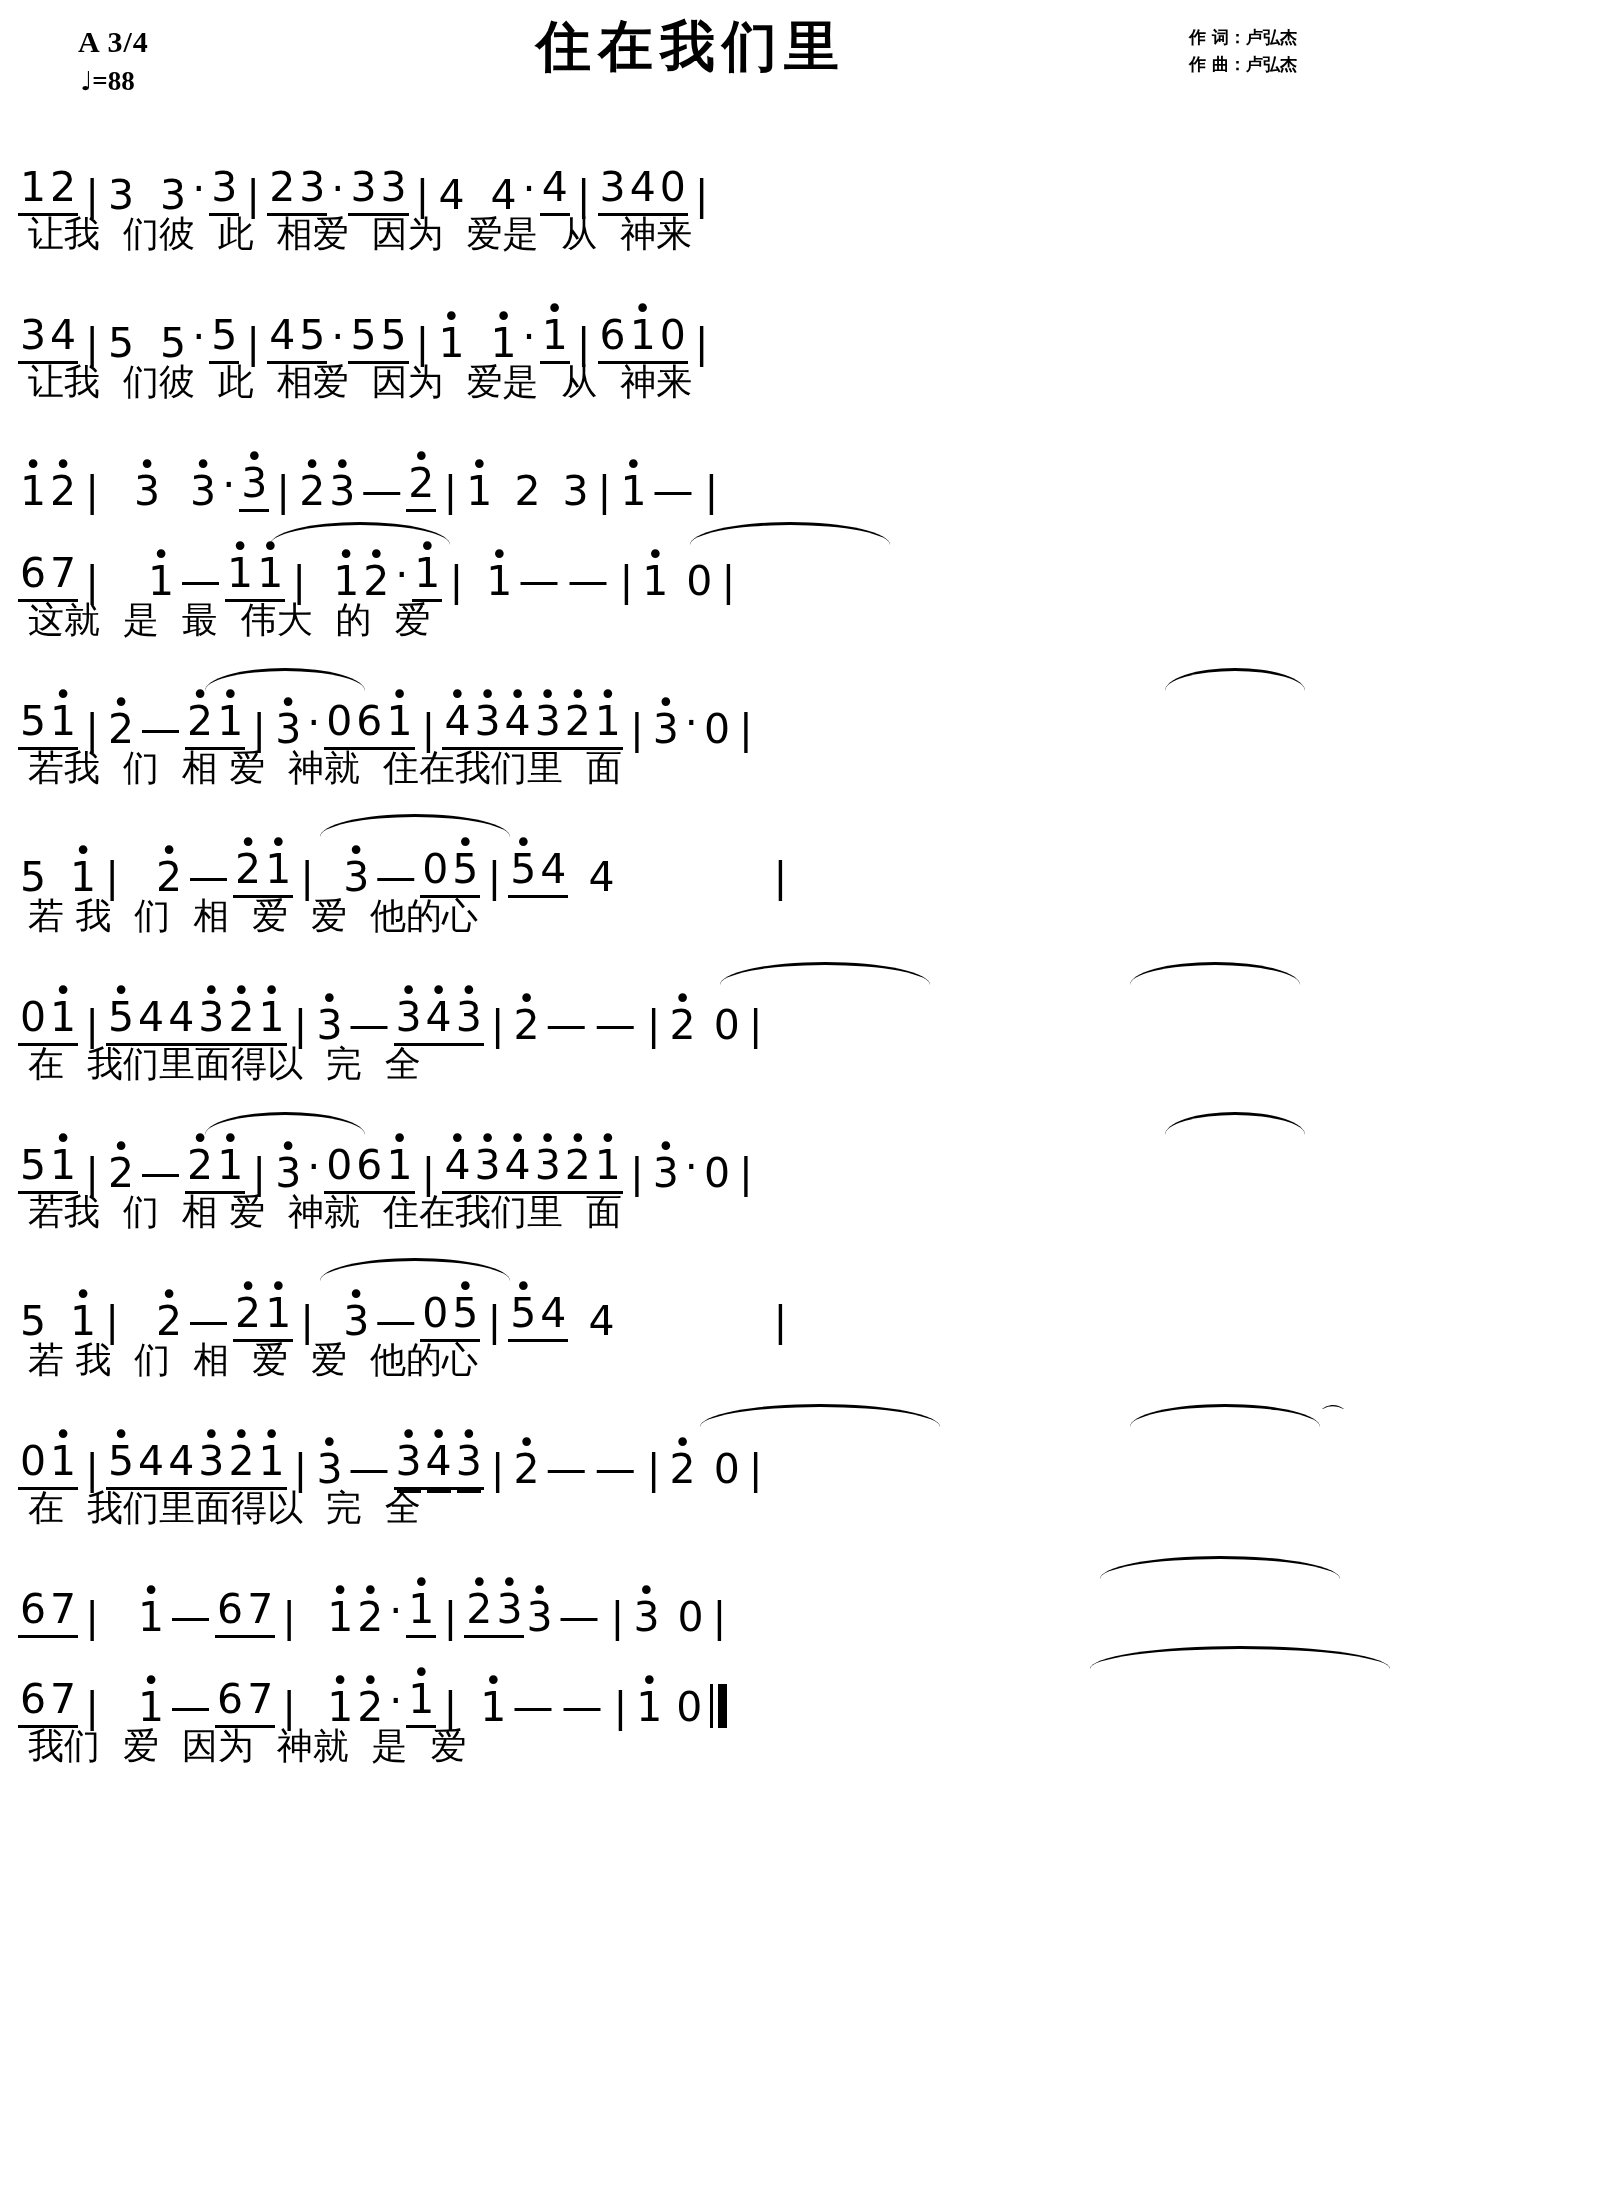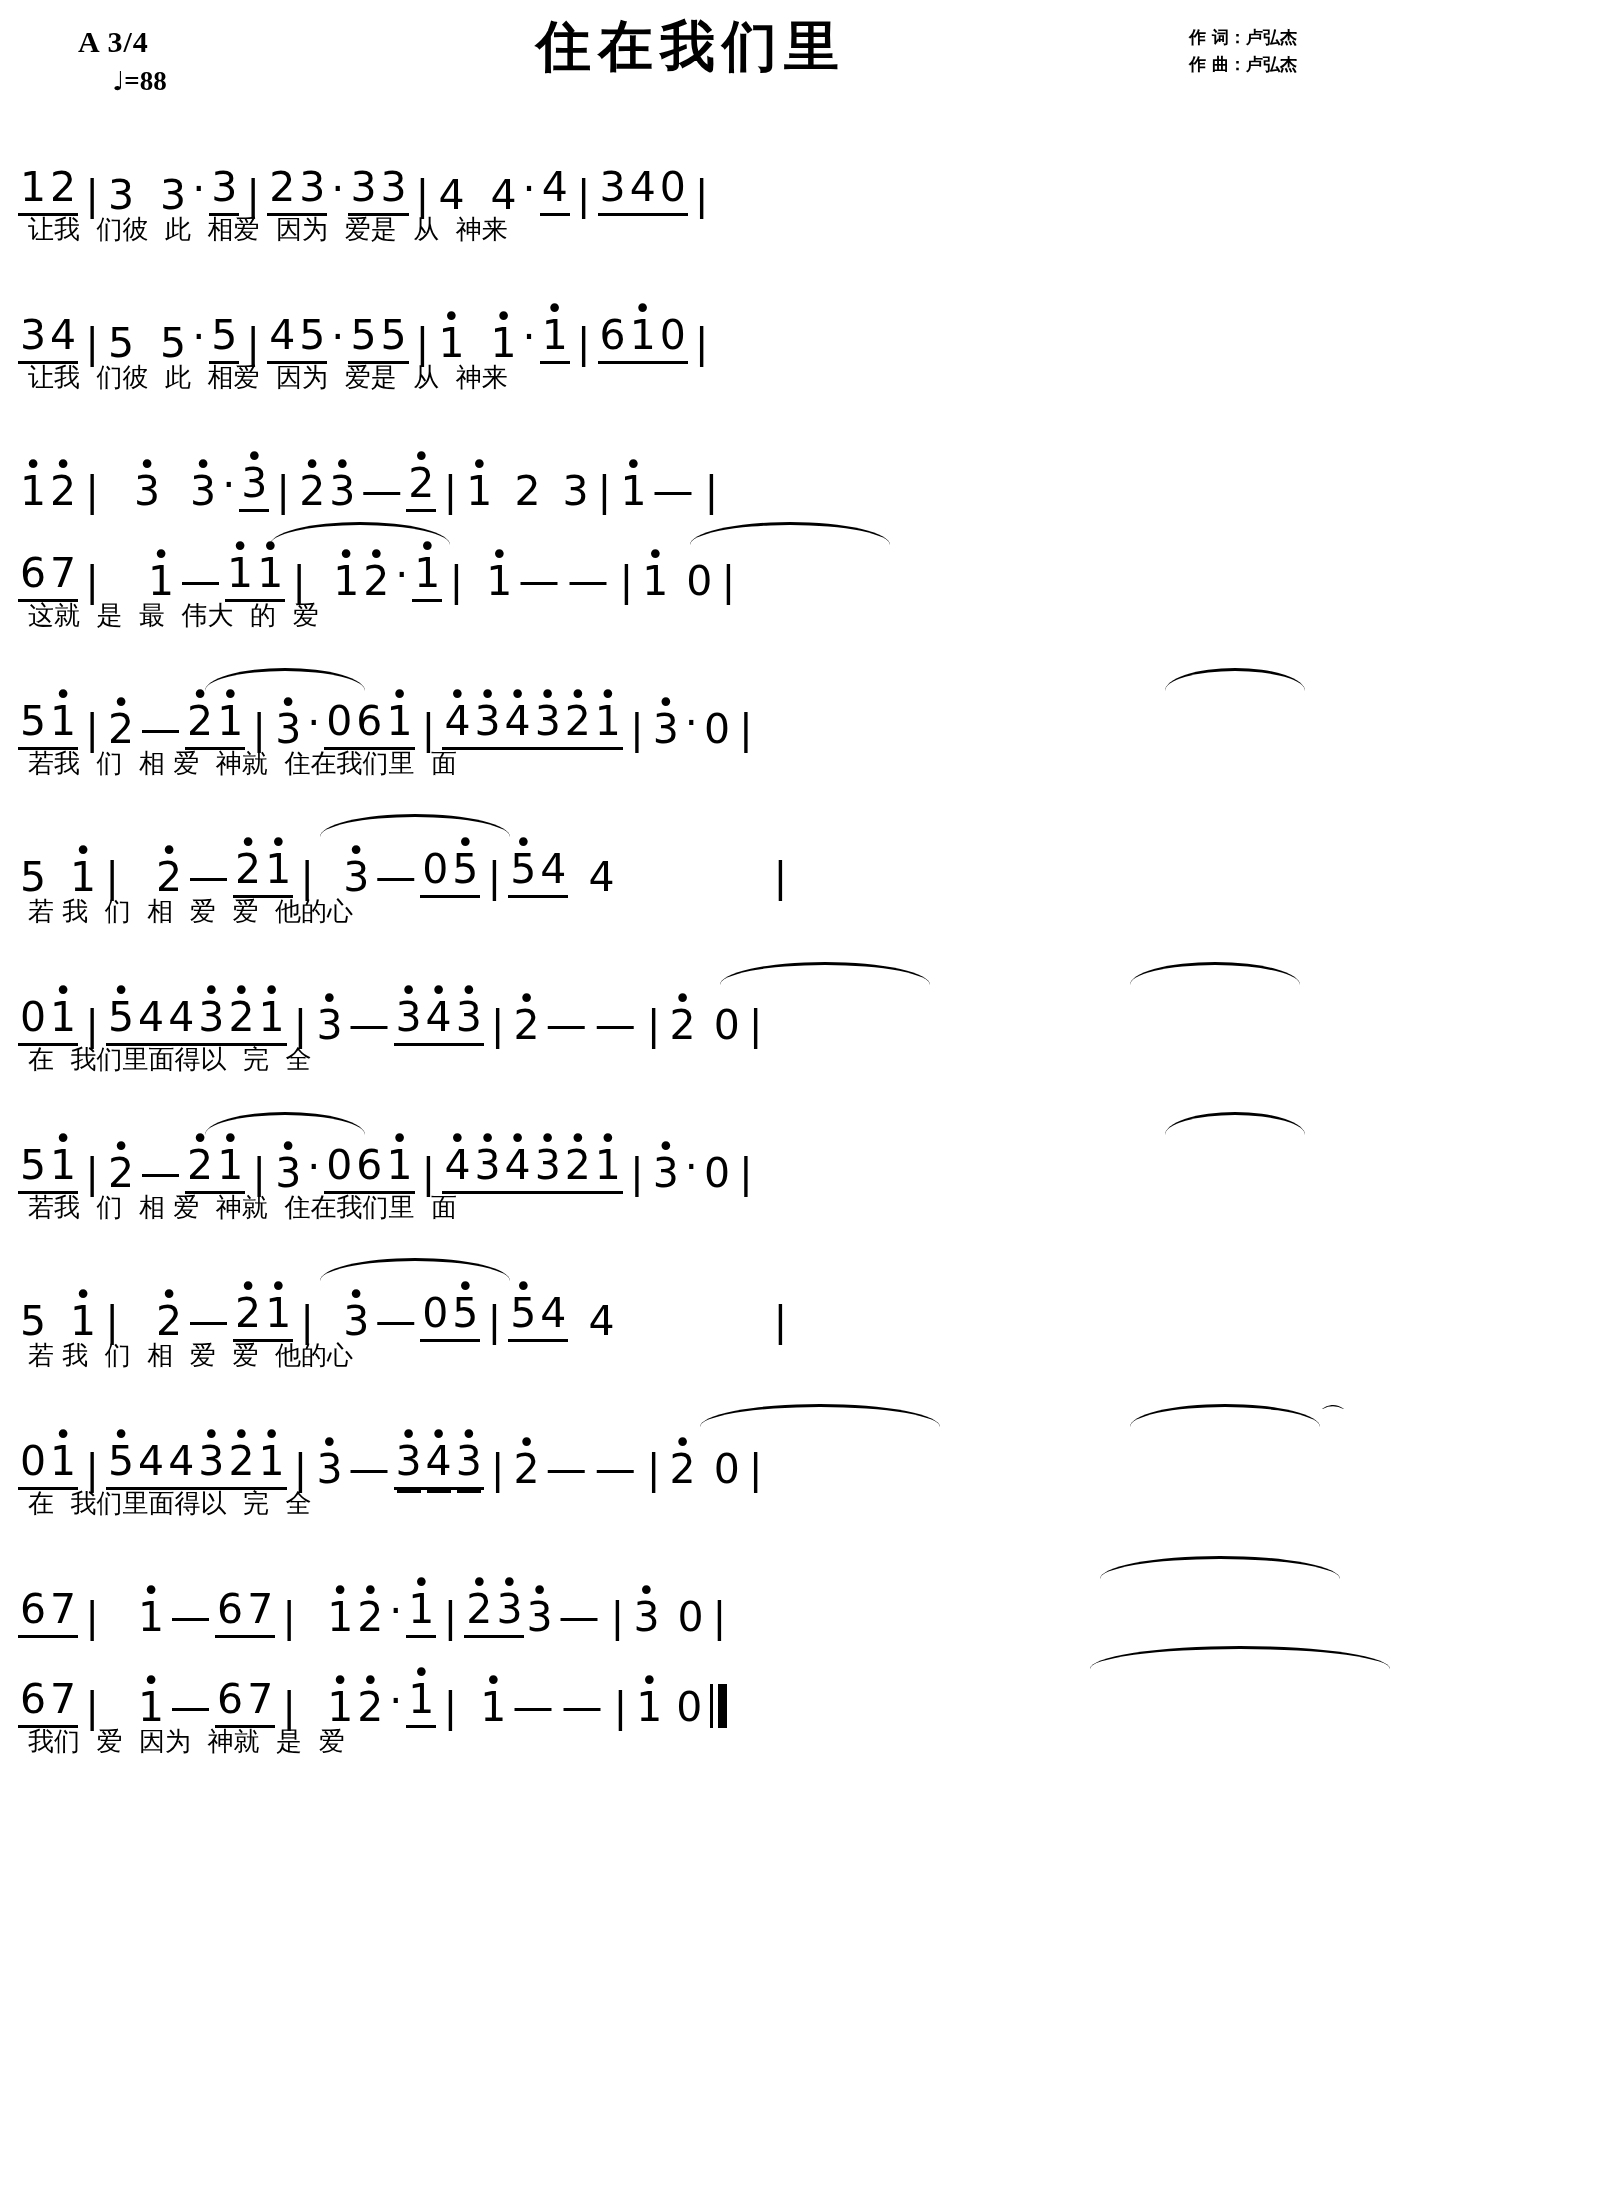--- a/index.html
+++ b/index.html
@@ -32,21 +32,21 @@
     position: absolute;
     left: 78px;
     top: 22px;
     font-family: "Liberation Serif", serif;
     font-weight: bold;
     font-size: 30px;
     line-height: 1.35;
   }
   .key-line { letter-spacing: 1px; }
   .tempo-line {
-    margin-left: 34px;
+    margin-left: 2px;
     font-size: 27px;
     white-space: nowrap;
   }
   .tempo-note {
     font-family: "DejaVu Sans", sans-serif;
     font-size: 26px;
   }
   .title {
     position: absolute;
     left: 0;
@@ -83,21 +83,21 @@
     font-size: 41px;
     font-weight: 500;
     line-height: 1;
     height: 76px;
     white-space: pre;
     letter-spacing: 0;
   }
   .lyrics-row {
     display: flex;
     font-family: "DejaVu Sans", sans-serif;
-    font-size: 26px;
+    font-size: 36px;
     line-height: 1;
     height: 58px;
     white-space: pre;
     padding-left: 10px;
   }
   .sys-gap { height: 14px; }
 
   
   .n {
     position: relative;

